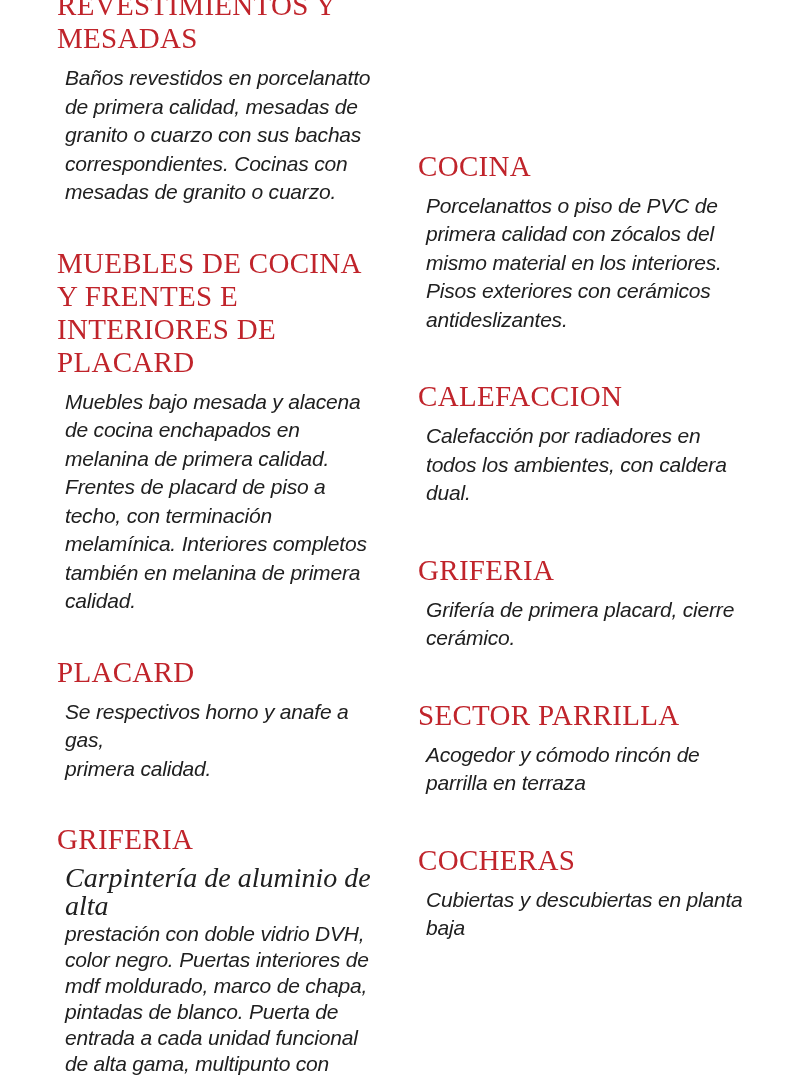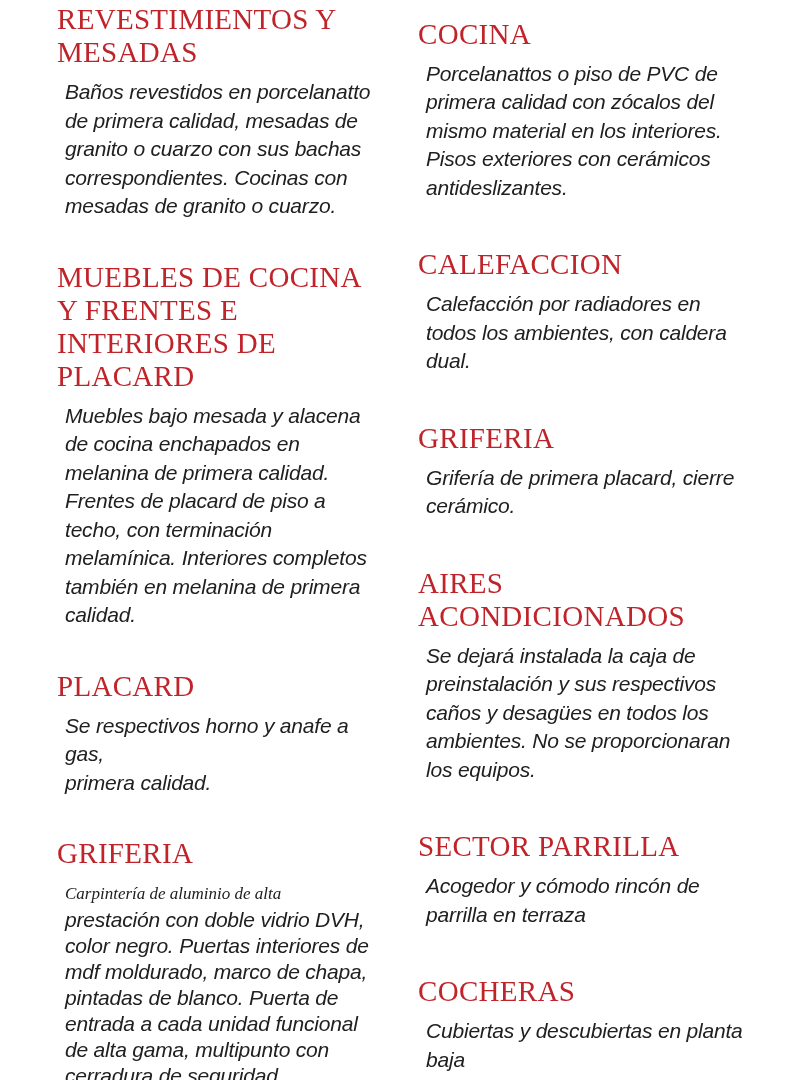--- a/index.html
+++ b/index.html
@@ -45,21 +45,21 @@
     line-height: 28.5px;
     letter-spacing: -0.2px;
     color: var(--body-color);
     margin: 8px;
     white-space: pre-line;
     font-style: italic;
   }
   .spec-body.tight { line-height: 26px; }
   .serif-lead {
     font-family: "Liberation Serif", serif;
-    font-size: 17px;
+    font-size: 28px;
     letter-spacing: 0;
   }
 </style>
 </head>
 <body>
 
 <div class="page">
 
   <div class="col col-left">
 
@@ -125,29 +125,20 @@
 todos los ambientes, con caldera
 dual.</p>
     </section>
 
     <section class="spec-section">
       <h2 class="spec-heading">GRIFERIA</h2>
       <p class="spec-body">Grifería de primera placard, cierre
 cerámico.</p>
     </section>
 
-    <section class="spec-section">
-      <h2 class="spec-heading">AIRES
-ACONDICIONADOS</h2>
-      <p class="spec-body">Se dejará instalada la caja de
-preinstalación y sus respectivos
-caños y desagües en todos los
-ambientes. No se proporcionaran
-los equipos.</p>
-    </section>
 
     <section class="spec-section">
       <h2 class="spec-heading">SECTOR PARRILLA</h2>
       <p class="spec-body">Acogedor y cómodo rincón de
 parrilla en terraza</p>
     </section>
 
     <section class="spec-section">
       <h2 class="spec-heading">COCHERAS</h2>
       <p class="spec-body">Cubiertas y descubiertas en planta

